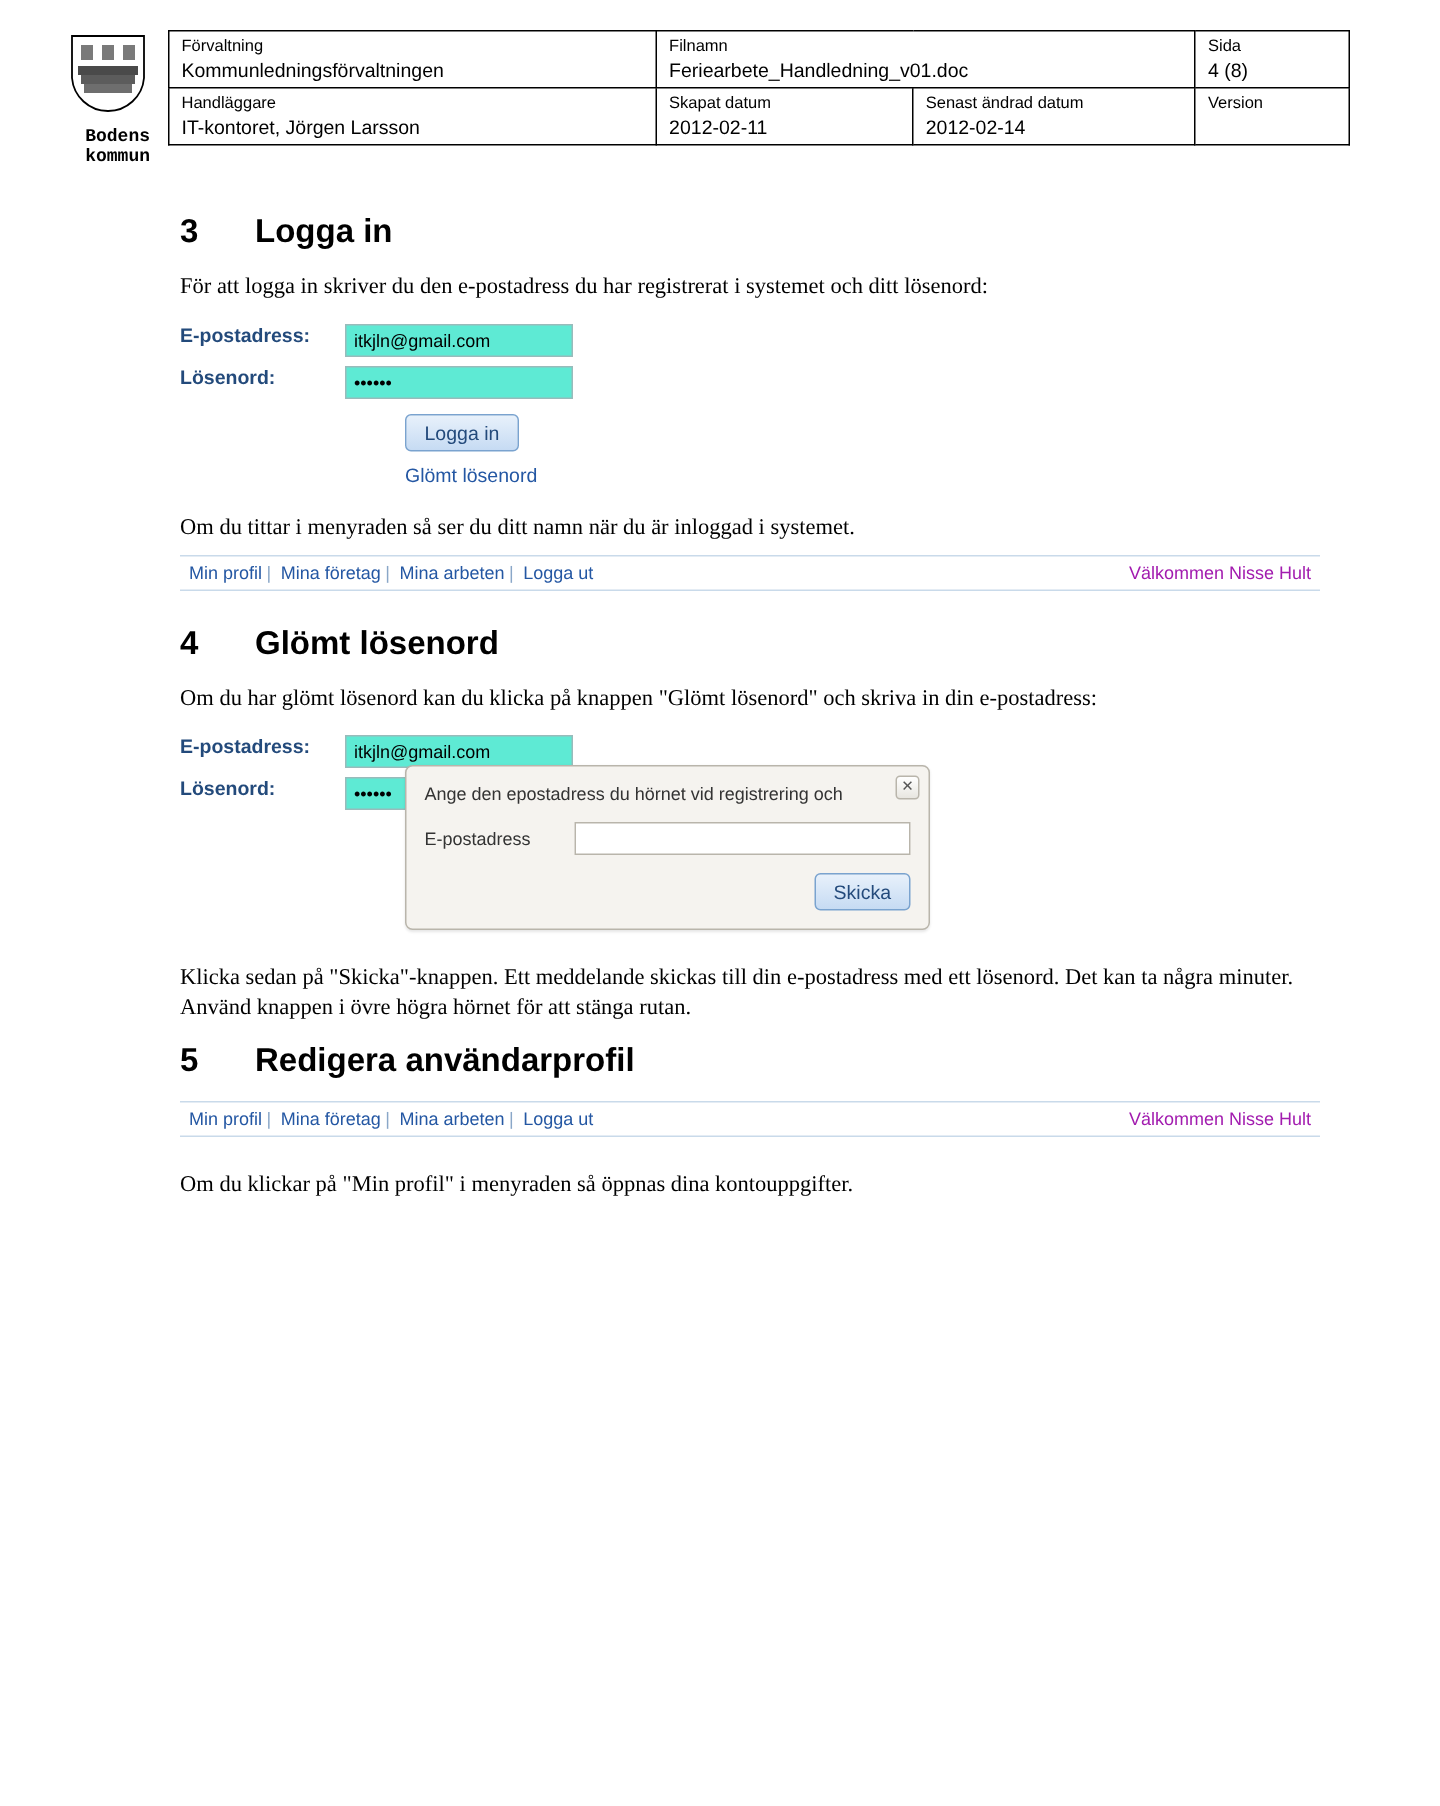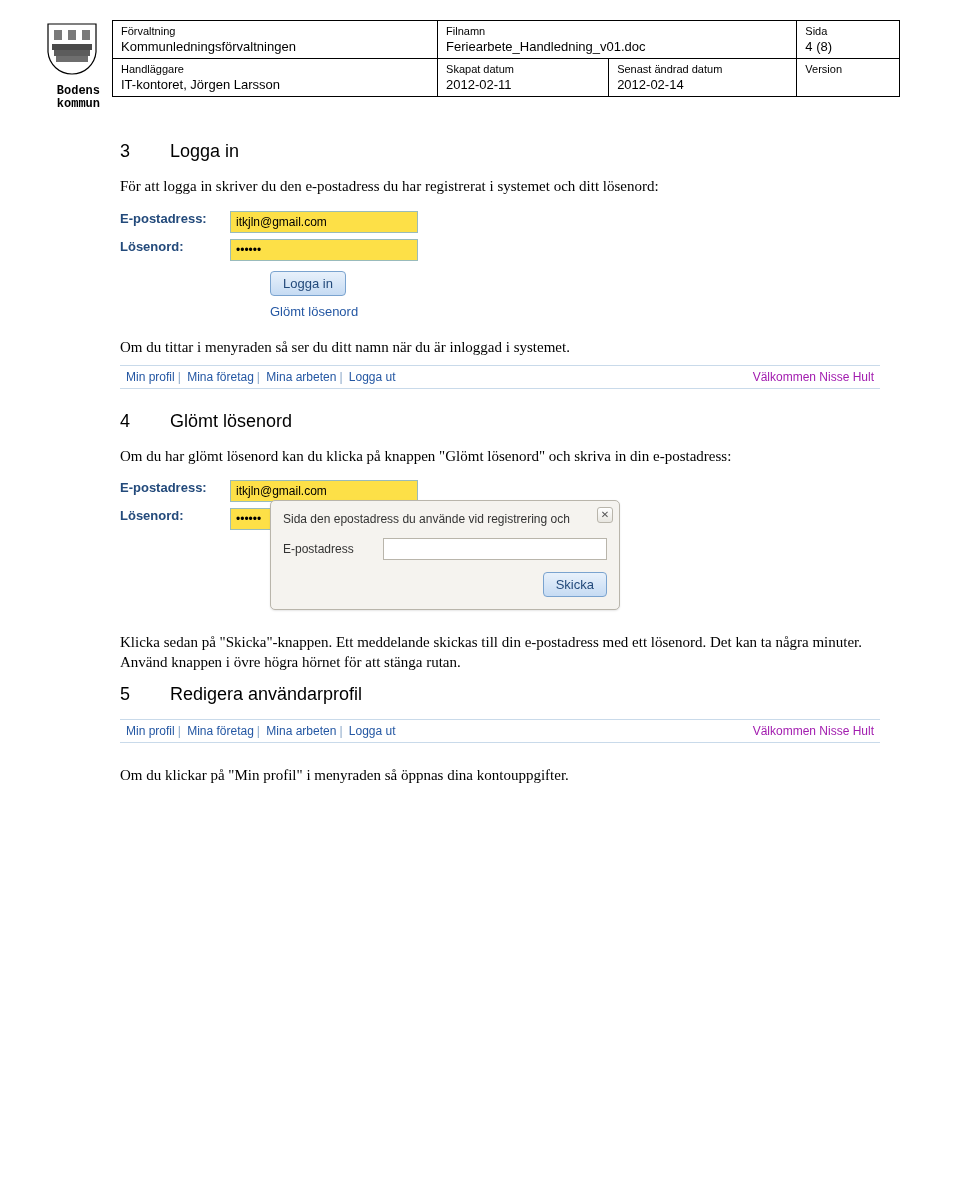--- a/index.html
+++ b/index.html
@@ -39,38 +39,38 @@
     border: 1px solid #000;
     padding: 4px 8px;
     vertical-align: top;
   }
   .meta-label { font-size: 11px; }
   .meta-value { font-size: 13px; padding-top: 2px; }
   .content { margin-left: 90px; }
   .h-num { display: inline-block; width: 50px; }
   h2 {
     font-family: Arial, sans-serif;
-    font-size: 18px;
-    font-weight: normal;
+    font-size: 22px;
+    font-weight: bold;
     margin: 12px 0 14px;
   }
   p { margin: 6px 0; line-height: 1.35; font-size: 15px; }
 
   
   .login-box {
     font-family: Arial, sans-serif;
     font-size: 13px;
     margin: 14px 0 18px;
     width: 400px;
   }
   .login-row { display: flex; align-items: flex-start; margin: 6px 0; }
   .login-row label { width: 110px; color: #234a7b; font-weight: bold; font-size: 13px; }
   .login-row .field {
     border: 1px solid #9bb; padding: 3px 5px; height: 22px;
-    font-size: 12px; width: 188px; background: #fde047;
+    font-size: 12px; width: 152px; background: #5eead4;
   }
   .btn {
     display: inline-block;
     background: linear-gradient(#e8f1fb,#c6dbf3);
     border: 1px solid #7aa3cf;
     border-radius: 4px;
     padding: 4px 12px;
     font-family: Arial, sans-serif;
     font-size: 13px;
     color: #234a7b;
@@ -235,21 +235,21 @@
         <label>E-postadress:</label>
         <input class="field" value="itkjln@gmail.com" style="">
       </div>
       <div class="login-row">
         <label>Lösenord:</label>
         <input class="field" type="password" value="••••••" style="">
       </div>
     </div>
     <div class="popup">
       <div class="close">✕</div>
-      <div class="popup-msg">Sida den epostadress du använde vid registrering och</div>
+      <div class="popup-msg">Ange den epostadress du hörnet vid registrering och</div>
       <div class="popup-row">
         <label>E-postadress</label>
         <input type="text" style="">
       </div>
       <button class="btn">Skicka</button>
       <div class="clear"></div>
     </div>
   </div>
 
   <p>Klicka sedan på "Skicka"-knappen. Ett meddelande skickas till din e-postadress med ett lösenord. Det kan ta några minuter. Använd knappen i övre högra hörnet för att stänga rutan.</p>

